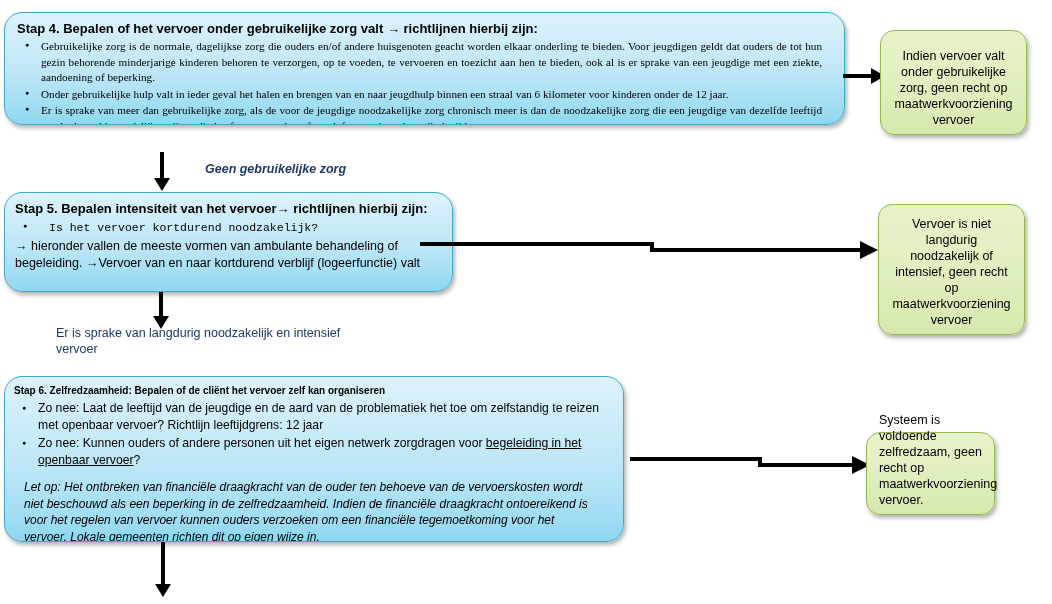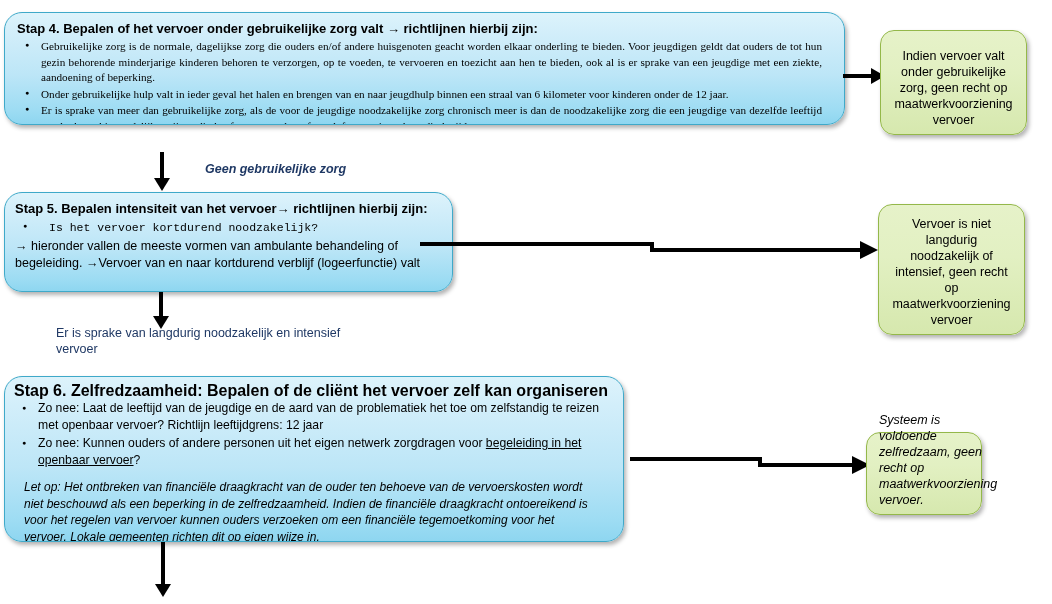--- a/index.html
+++ b/index.html
@@ -42,32 +42,32 @@
     font-size: 12.5px;
     line-height: 16px;
     text-align: center;
     display: flex;
     align-items: flex-end;
     justify-content: center;
     padding: 6px 28px;
   }
   .green-box.g1 { left: 880px; top: 30px;  width: 147px; height: 105px; }
   .green-box.g2 { left: 878px; top: 204px; width: 147px; height: 131px; }
-  .green-box.g3 { left: 866px; top: 432px; width: 116px; height: 83px;
-                  text-align: left; justify-content: flex-start; padding-left: 12px; font-style: italic; }
+  .green-box.g3 { left: 866px; top: 432px; width: 129px; height: 83px;
+                  text-align: left; justify-content: flex-start; padding-left: 12px; }
 
   
   .box-title {
     font-weight: bold;
     font-size: 13px;
     line-height: 16px;
     margin: 0;
   }
   .box-title.small {
-    font-size: 16px;
+    font-size: 10px;
     line-height: 14px;
   }
   .b1-inner { padding: 8px 14px 0 12px; }
   .b2-inner { padding: 8px 10px 0 10px; }
   .b3-inner { padding: 7px 12px 0 9px; }
 
   ul.bullets {
     margin: 2px 0 0 0;
     padding: 0 0 0 24px;
     list-style: none;

